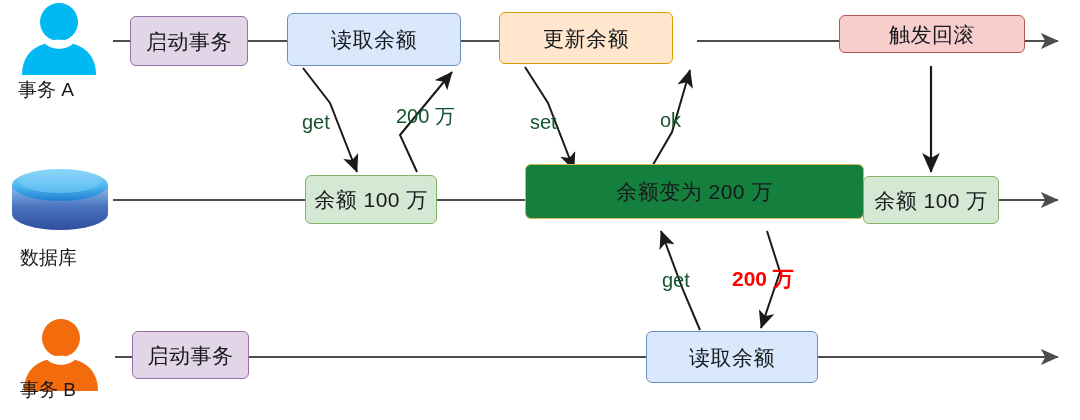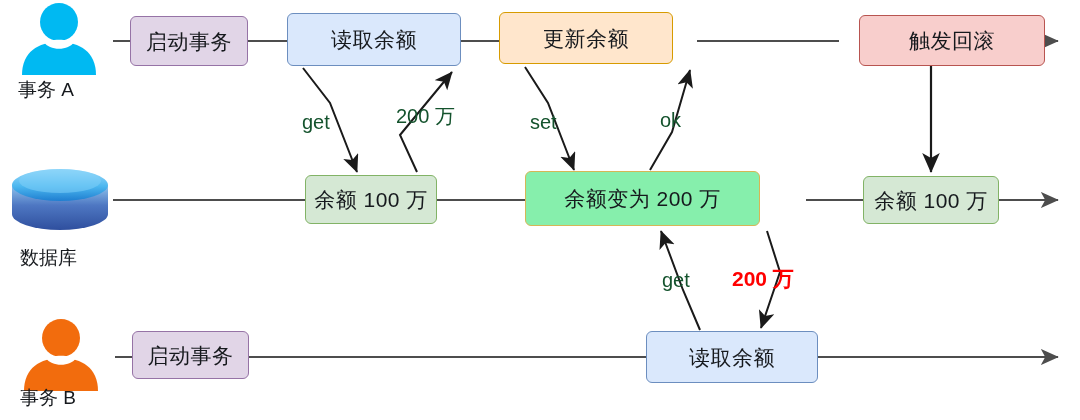--- a/index.html
+++ b/index.html
@@ -120,33 +120,33 @@
 
     <g>
       <circle cx="61" cy="338" r="19" fill="#f26c0d"></circle>
       <path d="M24,391 C24,368 40,358 61,358 C82,358 98,368 98,391 Z" fill="#f26c0d"></path>
       <path d="M46,358 C51,367 71,367 76,358 C71,355 51,355 46,358 Z" fill="#ffffff"></path>
     </g>
   </svg>
 
   <div class="lane-label" style="left:18px;top:80px;">事务 A</div>
   <div class="lane-label" style="left:20px;top:248px;">数据库</div>
-  <div class="lane-label" style="left:20px;top:388px;text-align:center;">事务 B</div>
+  <div class="lane-label" style="left:20px;top:380px;text-align:center;">事务 B</div>
 
   <div class="node" style="left:130px;top:16px;width:118px;height:50px;background:#e1d5e7;border:1.6px solid #9673a6;">启动事务</div>
 
   <div class="node" style="left:287px;top:13px;width:174px;height:53px;background:#dae8fc;border:1.6px solid #6c8ebf;">读取余额</div>
 
   <div class="node" style="left:499px;top:12px;width:174px;height:52px;background:#ffe6cc;border:1.8px solid #d79b00;">更新余额</div>
 
-  <div class="node" style="left:839px;top:15px;width:186px;height:51px;background:#f8cecc;border:1.6px solid #b85450;margin-left:20px;">触发回滚</div>
+  <div class="node" style="left:839px;top:15px;width:186px;height:38px;background:#f8cecc;border:1.6px solid #b85450;">触发回滚</div>
 
   <div class="node" style="left:305px;top:175px;width:132px;height:49px;background:#d5e8d4;border:1.6px solid #82b366;">余额 100 万</div>
 
-  <div class="node" style="left:525px;top:171px;width:235px;height:55px;background:#86efac;border:1.8px solid #d6b656;">余额变为 200 万</div>
+  <div class="node" style="left:525px;top:164px;width:339px;height:55px;background:#15803d;border:1.8px solid #d6b656;">余额变为 200 万</div>
 
   <div class="node" style="left:863px;top:176px;width:136px;height:48px;background:#d5e8d4;border:1.6px solid #82b366;">余额 100 万</div>
 
   <div class="node" style="left:132px;top:331px;width:117px;height:48px;background:#e1d5e7;border:1.6px solid #9673a6;">启动事务</div>
 
   <div class="node" style="left:646px;top:331px;width:172px;height:52px;background:#dae8fc;border:1.6px solid #6c8ebf;">读取余额</div>
 
   <div class="edge-label" style="left:302px;top:112px;">get</div>
 
   <div class="edge-label" style="left:396px;top:106px;">200 万</div>

